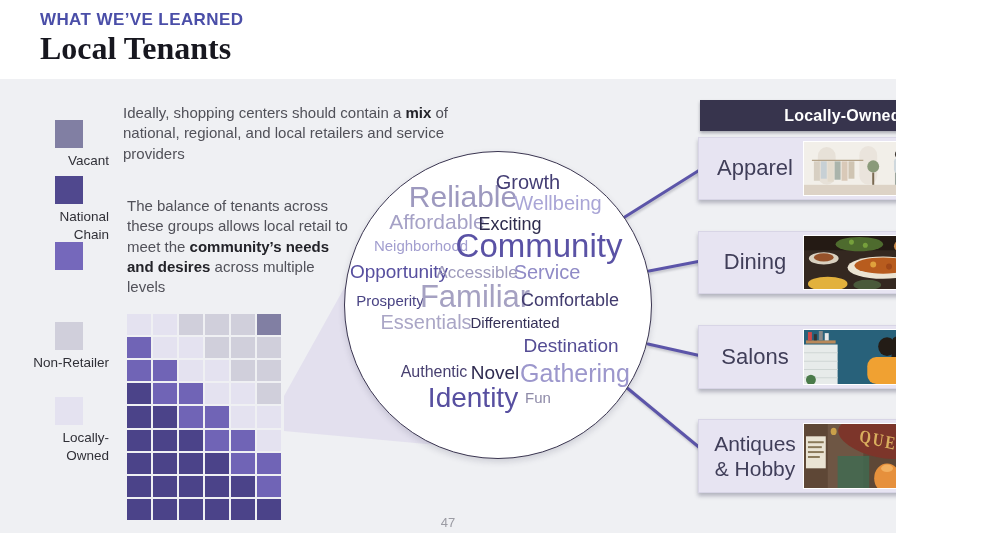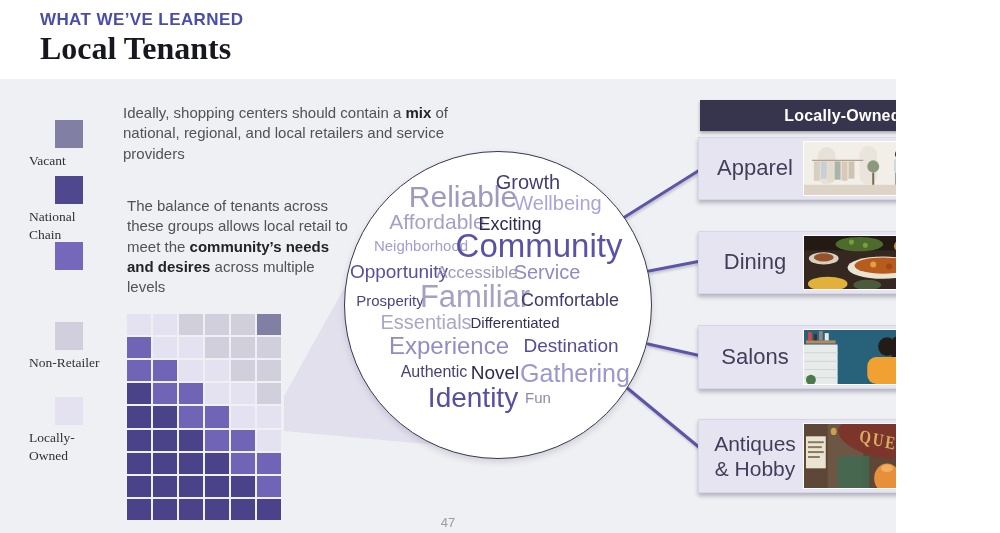--- a/index.html
+++ b/index.html
@@ -4,21 +4,21 @@
 <style>
   html,body{margin:0;padding:0;background:#ffffff;}
   .slide{position:relative;width:896px;height:533px;background:#eff0f3;overflow:hidden;
          font-family:"Liberation Sans",sans-serif;}
   .top-strip{position:absolute;left:0;top:0;width:1000px;height:79px;background:#ffffff;}
   .eyebrow{position:absolute;left:40px;top:10px;font-size:17px;font-weight:700;
            letter-spacing:.4px;color:#4a4ea8;}
   .page-title{position:absolute;left:40px;top:30px;font-family:"Liberation Serif",serif;
               font-size:32px;font-weight:700;color:#17171f;}
   
-  .legend-item{position:absolute;left:29px;width:80px;text-align:left;font-family:Liberation Serif, serif;}
+  .legend-item{position:absolute;left:29px;width:80px;text-align:right;}
   .swatch{width:28px;height:28px;margin:0 auto 4px auto;}
   .legend-label{font-size:13.5px;line-height:1.3;color:#303037;}
   
   .para{position:absolute;font-size:15px;line-height:1.35;color:#515159;}
   .para strong{color:#232329;}
   .para-1{left:123px;top:103px;width:358px;}
   .para-2{left:127px;top:196px;width:228px;}
   
   .mosaic{position:absolute;left:127px;top:314px;width:154px;height:206px;
           display:grid;grid-template-columns:repeat(6,1fr);grid-template-rows:repeat(9,1fr);
@@ -158,21 +158,20 @@
       <span class="word" style="left: 76px; top: 93px; font-size: 15px; color: rgb(162, 158, 207);">Neighborhood</span>
       <span class="word" style="left: 194px; top: 93px; font-size: 33px; color: rgb(90, 82, 165);">Community</span>
       <span class="word" style="left: 54px; top: 119px; font-size: 19px; color: rgb(87, 79, 159);">Opportunity</span>
       <span class="word" style="left: 132px; top: 120px; font-size: 17px; color: rgb(157, 153, 187);">Accessible</span>
       <span class="word" style="left: 202px; top: 120px; font-size: 20px; color: rgb(143, 138, 198);">Service</span>
       <span class="word" style="left: 45px; top: 148px; font-size: 15px; color: rgb(74, 68, 132);">Prosperity</span>
       <span class="word" style="left: 130px; top: 144px; font-size: 31px; color: rgb(165, 161, 194);">Familiar</span>
       <span class="word" style="left: 225px; top: 148px; font-size: 18px; color: rgb(65, 59, 110);">Comfortable</span>
       <span class="word" style="left: 81px; top: 170px; font-size: 20px; color: rgb(170, 166, 198);">Essentials</span>
       <span class="word" style="left: 170px; top: 170px; font-size: 15px; color: rgb(53, 48, 88);">Differentiated</span>
-      <span class="word" style="left: 104px; top: 194px; font-size: 24px; color: rgb(145, 140, 196);">Experience</span>
       <span class="word" style="left: 226px; top: 193px; font-size: 19px; color: rgb(84, 76, 148);">Destination</span>
       <span class="word" style="left: 89px; top: 220px; font-size: 16px; color: rgb(71, 63, 112);">Authentic</span>
       <span class="word" style="left: 150px; top: 220px; font-size: 19px; color: rgb(47, 43, 80);">Novel</span>
       <span class="word" style="left: 128px; top: 246px; font-size: 28px; color: rgb(87, 79, 160);">Identity</span>
       <span class="word" style="left: 230px; top: 221px; font-size: 25px; color: rgb(156, 151, 204);">Gathering</span>
       <span class="word" style="left: 193px; top: 245px; font-size: 15px; color: rgb(142, 138, 168);">Fun</span>
     </div>
 
   <div class="panel-header">Locally-Owned</div>
 

